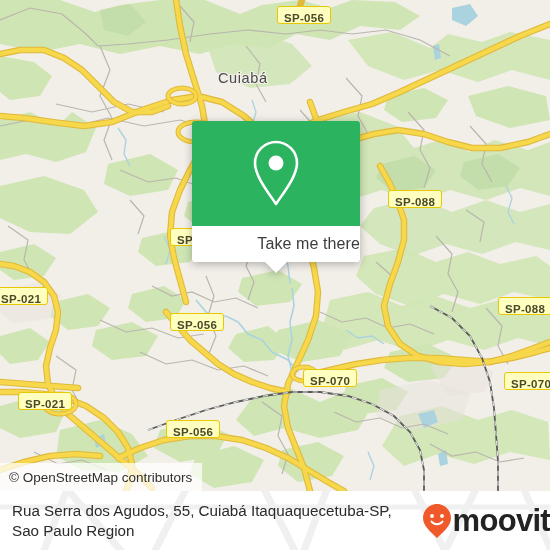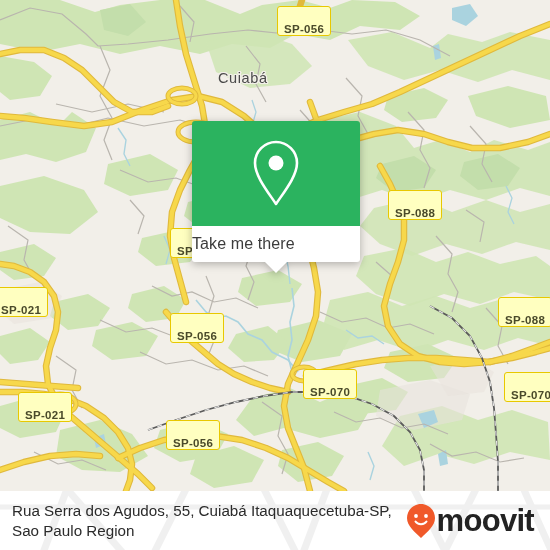--- a/index.html
+++ b/index.html
@@ -37,21 +37,21 @@
     background: #ffffc0;
     border: 1.6px solid #e8c800;
     border-radius: 3px;
     color: #4a4a2a;
     font-family: "Liberation Sans", sans-serif;
     font-size: 11.5px;
     font-weight: bold;
     letter-spacing: 0.3px;
     line-height: 16px;
     height: 18px;
-    padding: 14px 6px;
+    padding: 3px 6px;
     text-align: center;
     white-space: nowrap;
     z-index: 14;
   }
 
   
   .place-label {
     position: absolute;
     font-family: "Liberation Sans", sans-serif;
     font-size: 14.5px;
@@ -80,21 +80,21 @@
     display: flex;
     align-items: center;
     justify-content: center;
   }
   #popup-body {
     height: 36px;
     background: #ffffff;
     border-radius: 0 0 3px 3px;
     display: flex;
     align-items: center;
-    justify-content: flex-start;
+    justify-content: flex-end;
   }
   #popup-body .label {
     font-family: "Liberation Sans", sans-serif;
     font-size: 16px;
     color: #3c3c3c;
     letter-spacing: 0.1px;
   }
   #popup-tail {
     position: absolute;
     left: 50%;
@@ -150,21 +150,21 @@
     font-family: "Liberation Sans", sans-serif;
     font-size: 15.2px;
     line-height: 20px;
     color: #2b2b2b;
     padding-left: 12px;
     max-width: 405px;
   }
   #brand {
     display: flex;
     align-items: center;
-    padding-right: 16px;
+    padding-right: 0;
   }
   #brand-word {
     font-family: "Liberation Sans", sans-serif;
     font-size: 31px;
     font-weight: bold;
     color: #232323;
     letter-spacing: -0.7px;
     margin-left: 1px;
     line-height: 31px;
   }
@@ -360,20 +360,23 @@
           <path d="M28,4 C16.4,4 7,13.4 7,25 C7,38 20,54 28,66 C36,54 49,38 49,25 C49,13.4 39.6,4 28,4 Z" fill="none" stroke="#ffffff" stroke-width="2.6" stroke-linejoin="round"></path>
           <circle cx="28" cy="25" r="7.5" fill="#ffffff"></circle>
         </svg>
       </div>
       <div id="popup-body">
         <span class="label">Take me there</span>
       </div>
       <div id="popup-tail"></div>
     </div>
 
+    <div id="attrib">
+      <span>© OpenStreetMap contributors</span>
+    </div>
   </div>
 
   <div id="footer">
     <svg id="footer-watermark" viewBox="0 0 550 59">
       <g stroke="#f0f0f0" stroke-width="7" fill="none">
         <path d="M70,-10 L40,70"></path>
         <path d="M60,-10 L130,70"></path>
         <path d="M190,-10 L150,70"></path>
         <path d="M260,-10 L300,70"></path>
         <path d="M330,-10 L300,70"></path>

